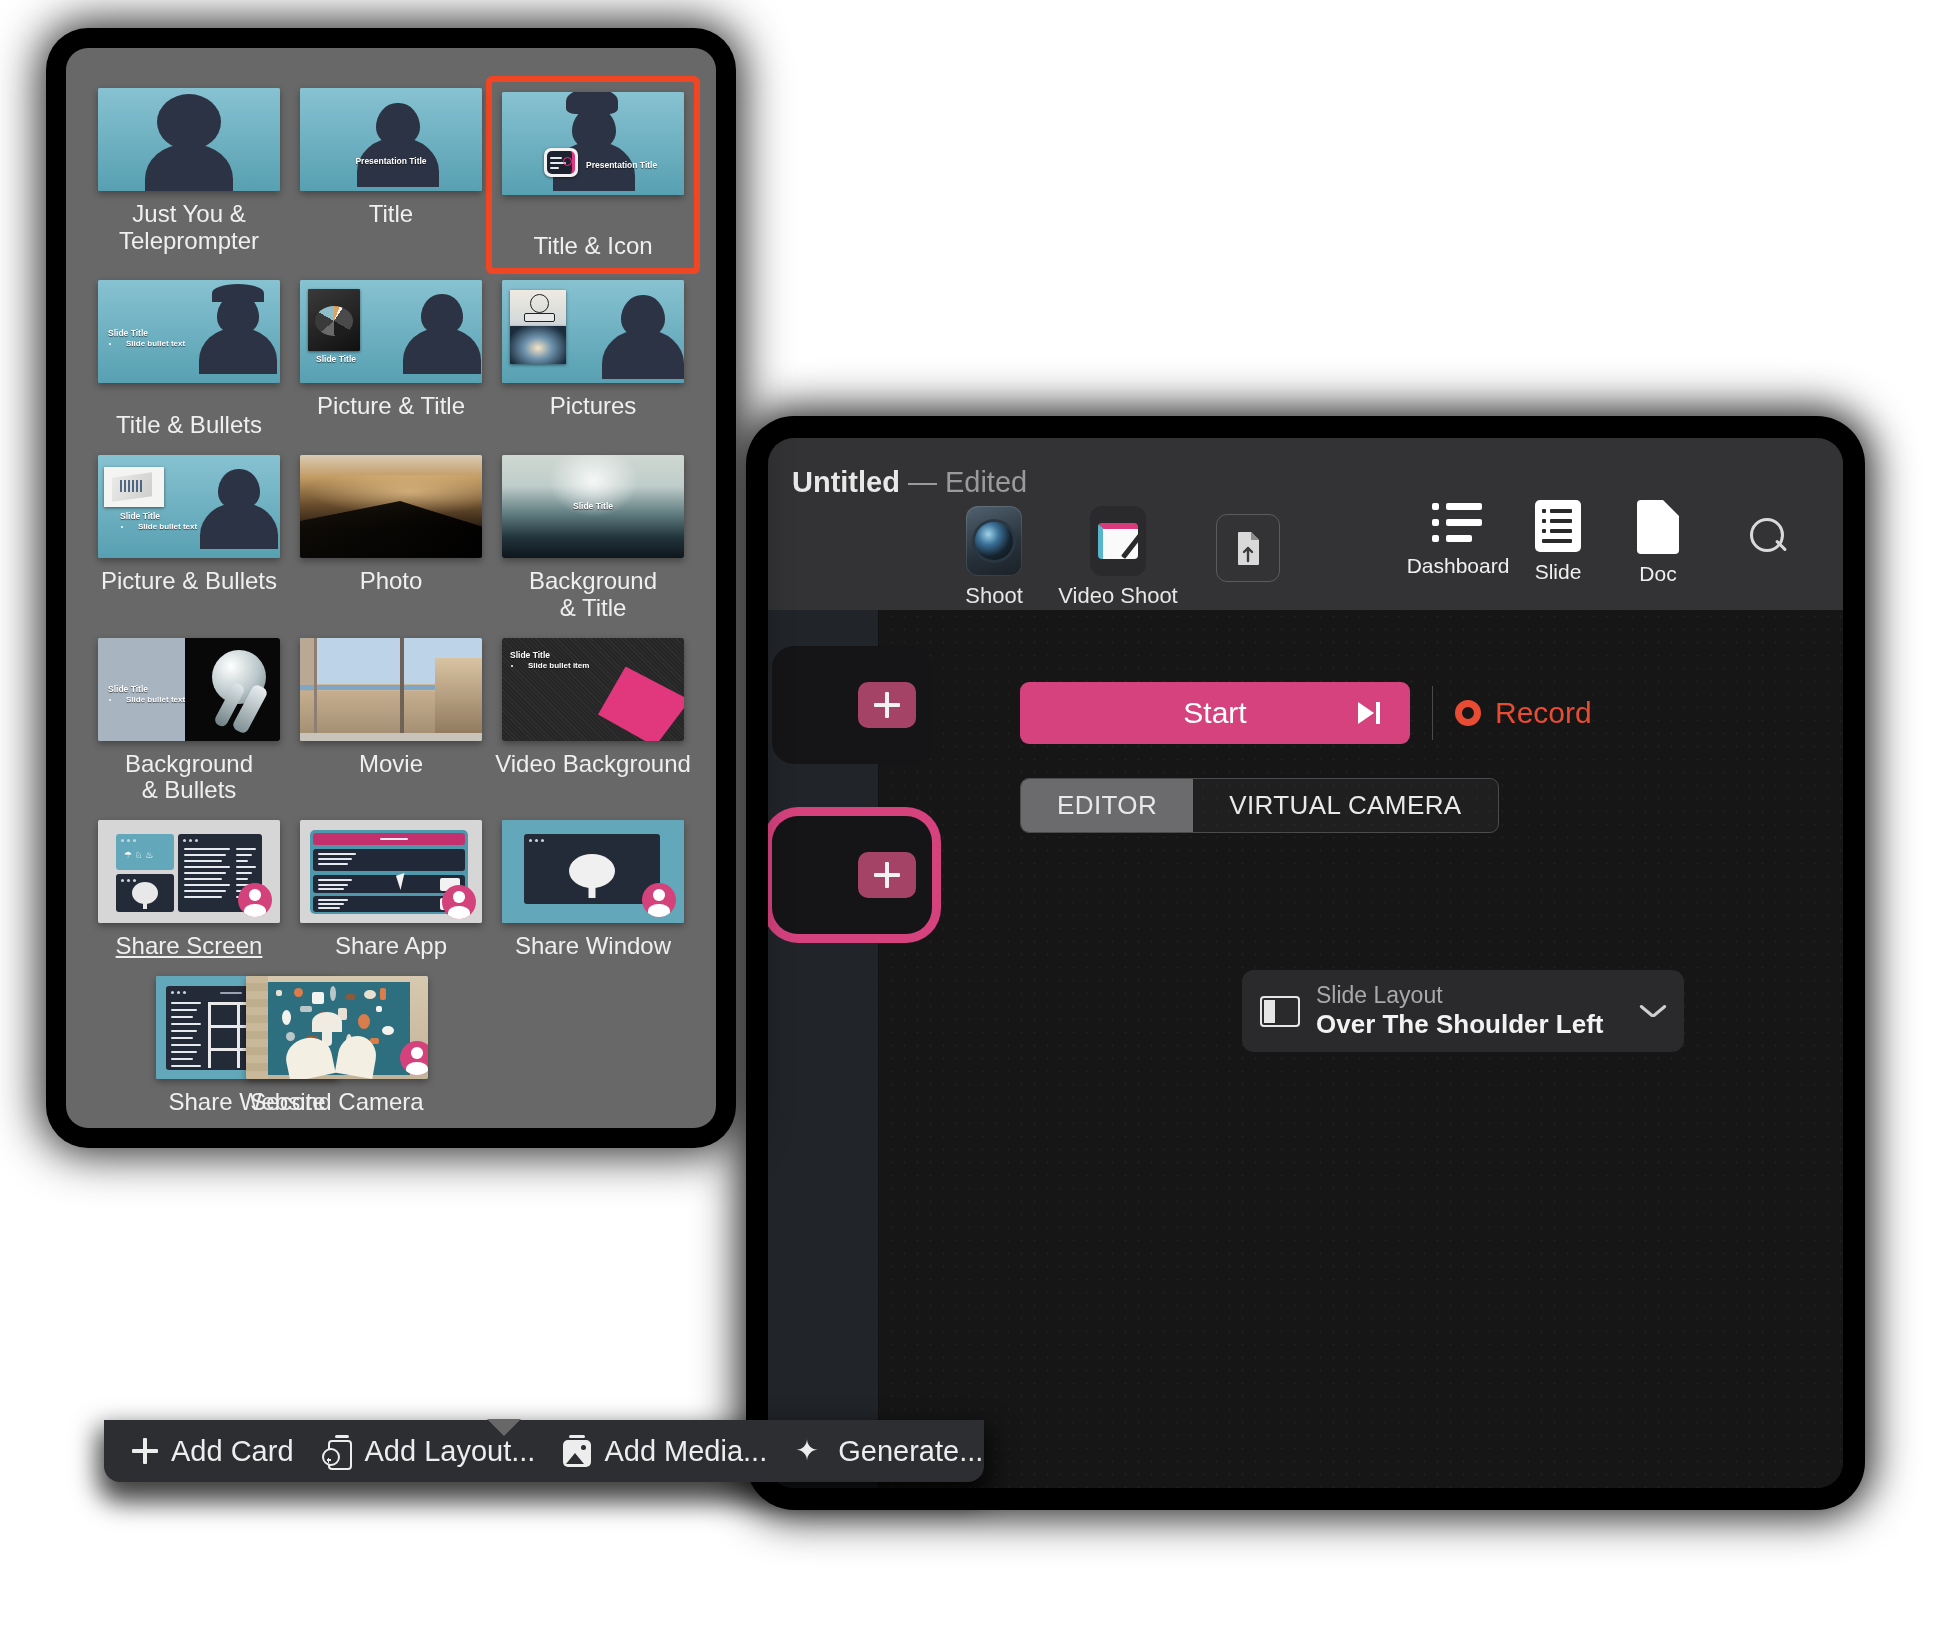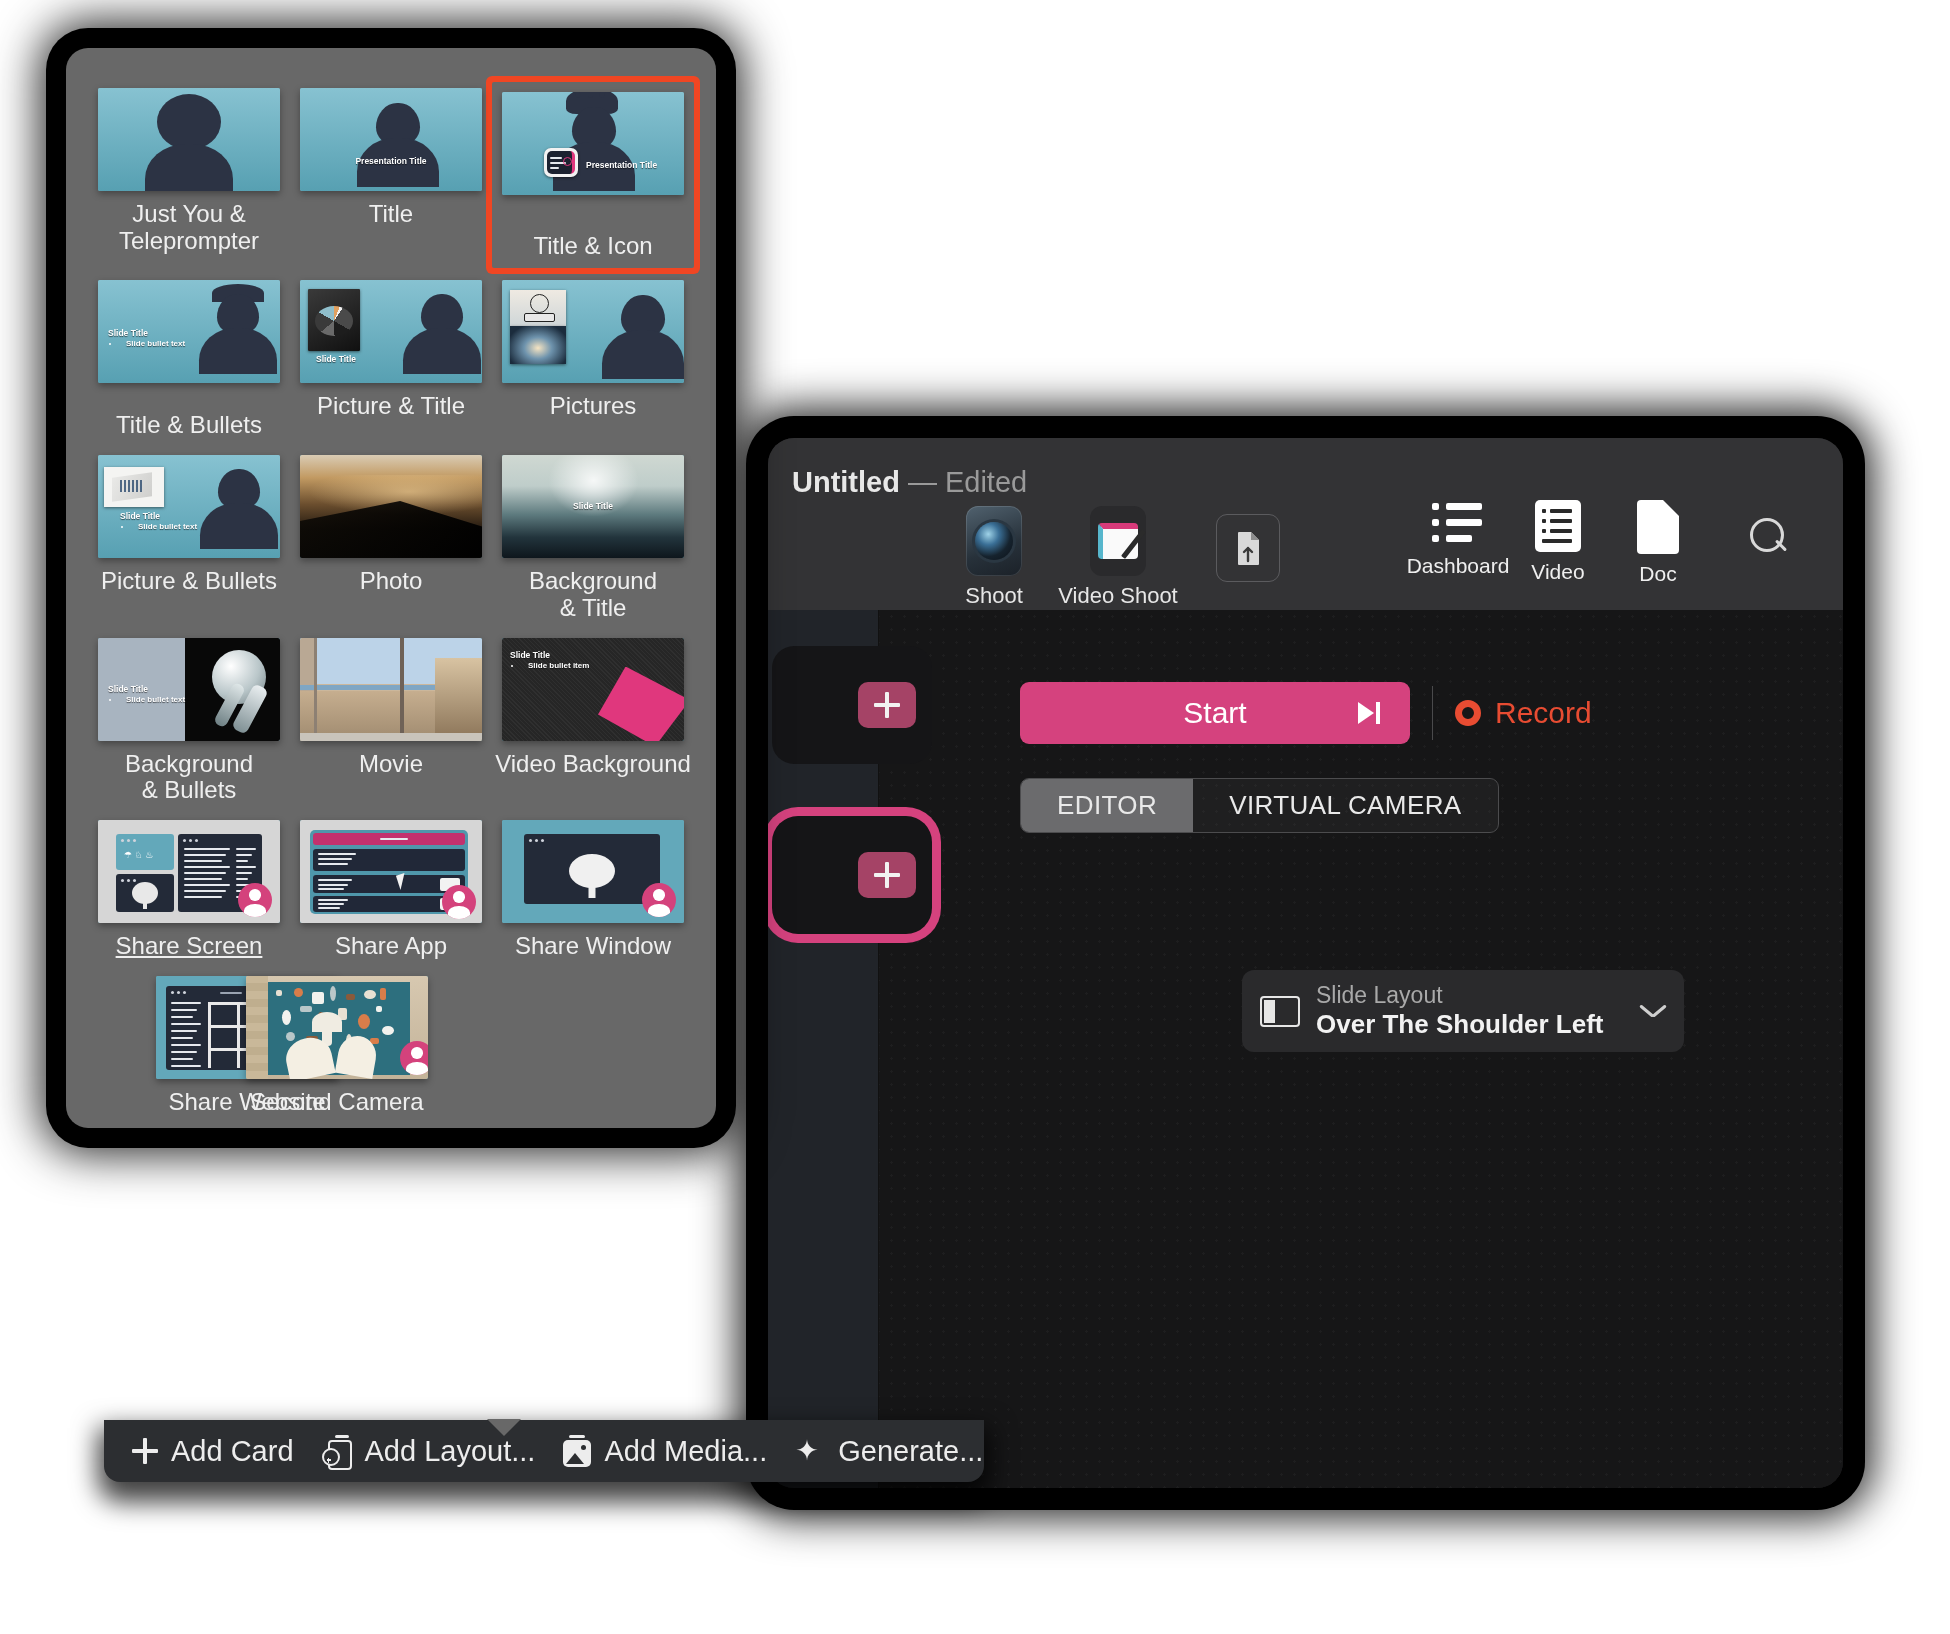--- a/index.html
+++ b/index.html
@@ -304,21 +304,21 @@
         <div class="rt-item">
           <div class="ic-card">
             <span class="dt" style="left:7px; top:9px"></span>
               <span class="ln" style="left:15px; top:9px; width:22px"></span>
             <span class="dt" style="left:7px; top:19px"></span>
               <span class="ln" style="left:15px; top:19px; width:22px"></span>
             <span class="dt" style="left:7px; top:29px"></span>
               <span class="ln" style="left:15px; top:29px; width:22px"></span>
             <span class="ln" style="left:7px; top:39px; width:30px"></span>
           </div>
-          <div class="rt-label">Video</div>
+          <div class="rt-label">Slide</div>
         </div>
         <div class="rt-item">
           <div class="ic-doc"></div>
           <div class="rt-label">Doc</div>
         </div>
       </div>
 
       <div class="ic-search" style="left:980px;">
         <span class="c"></span>
           <span class="h"></span>

